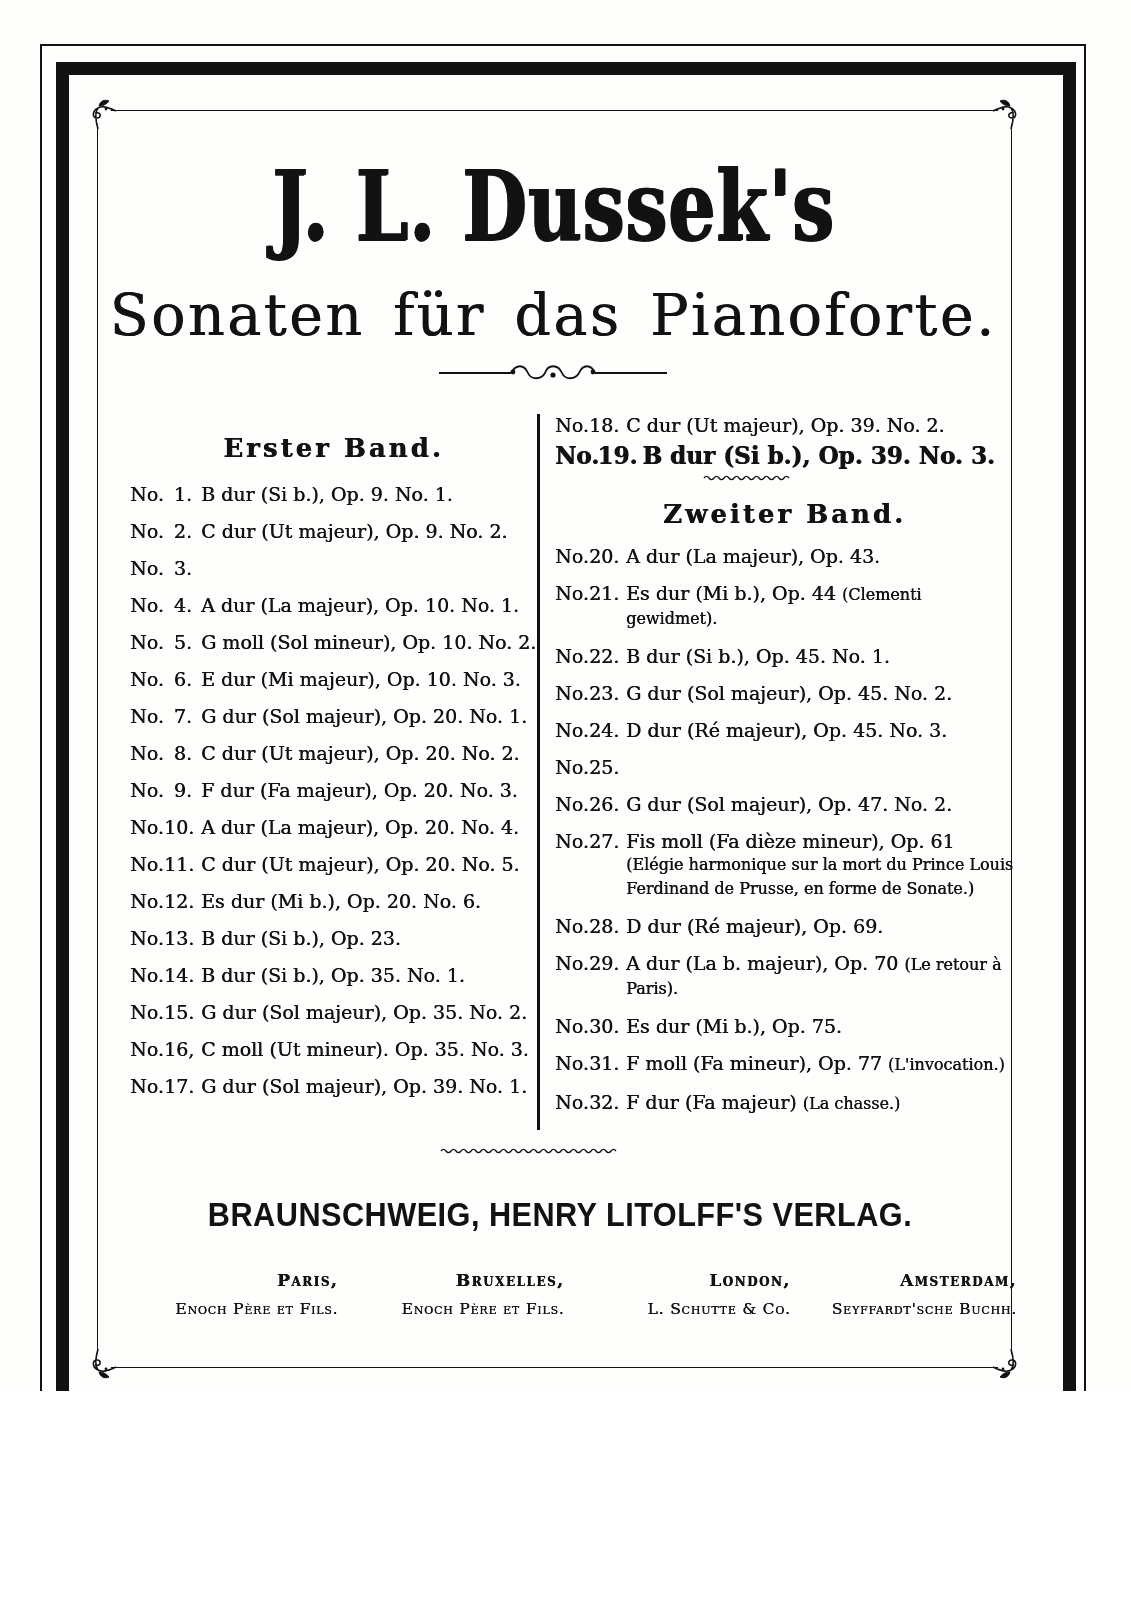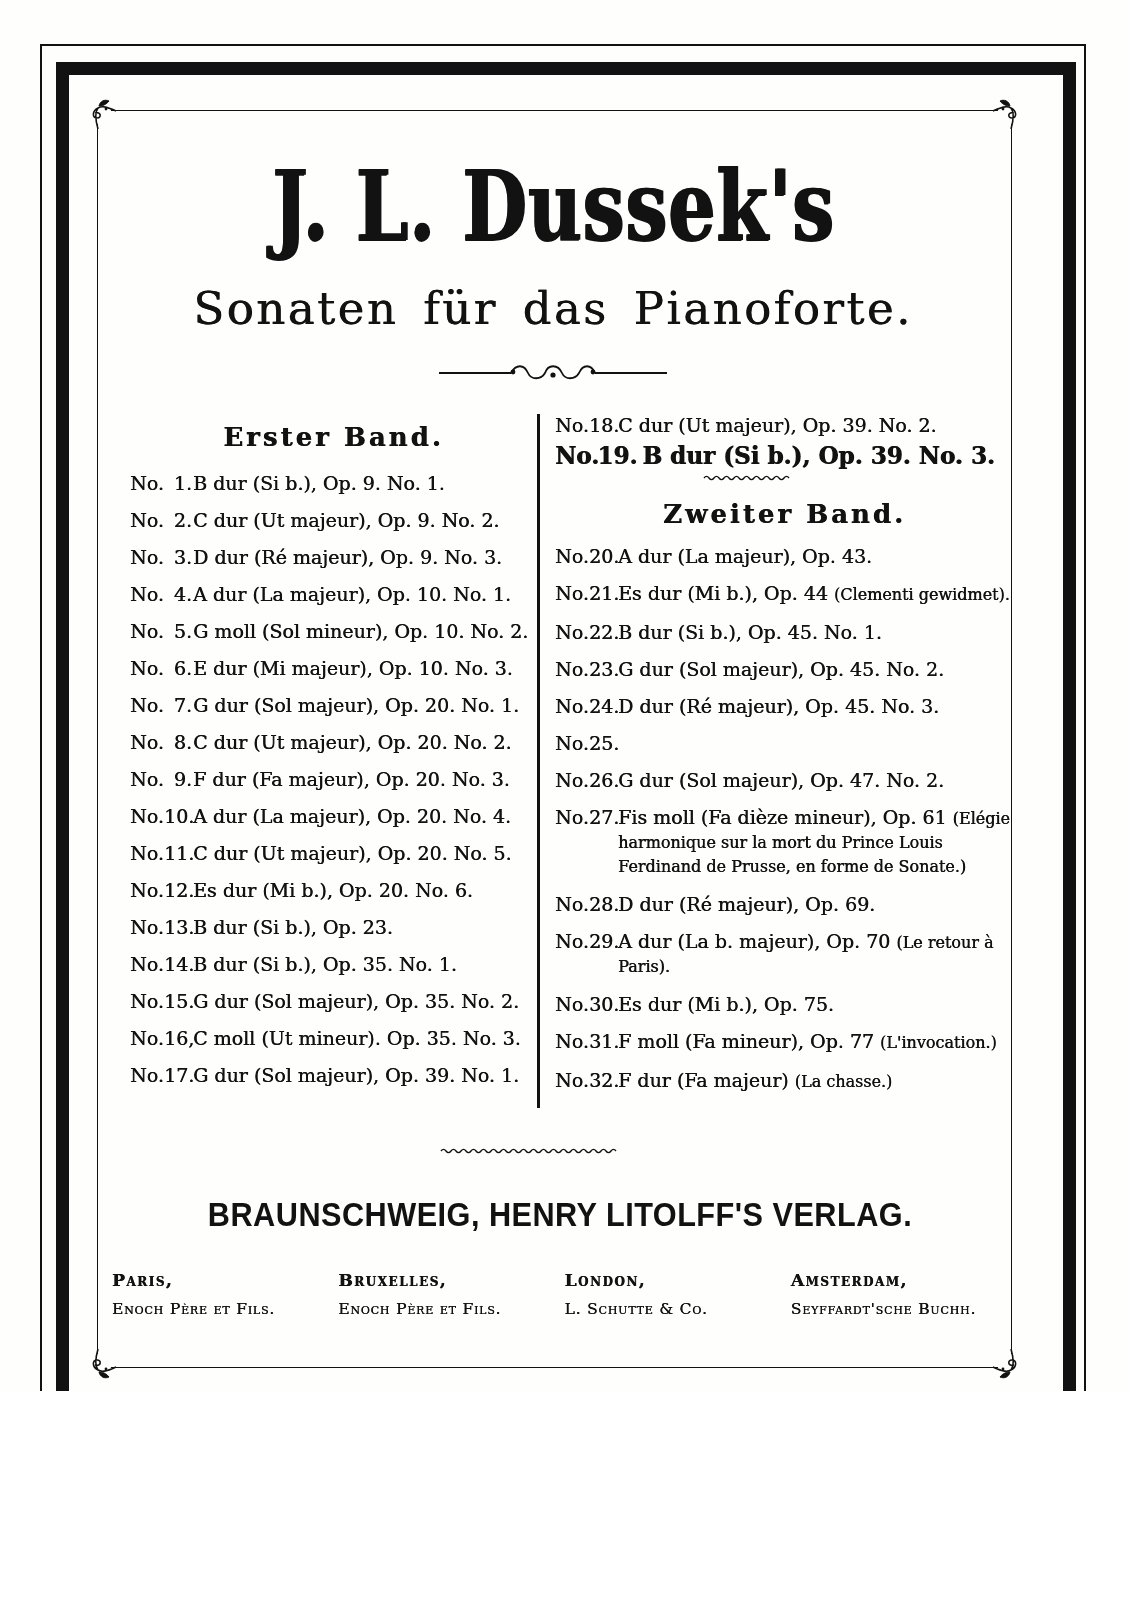--- a/index.html
+++ b/index.html
@@ -25,57 +25,57 @@
   
   .title{
     position:absolute; top:148px; left:0; width:1106px; text-align:center;
     font-size:98px; font-weight:bold; letter-spacing:1px;
     transform:scaleX(.76); transform-origin:50% 50%;
     text-shadow:2.2px 0 0 currentColor, 0 1px 0 currentColor;
     white-space:nowrap;
   }
   .subtitle{
     position:absolute; top:282px; left:0; width:1106px; text-align:center;
-    font-size:45px; letter-spacing:2.5px; word-spacing:8px;
+    font-size:57px; letter-spacing:2.5px; word-spacing:8px;
     text-shadow:.6px 0 0 currentColor;
   }
   .scroll-divider{ position:absolute; top:362px; left:437px; }
 
   
   .catalog{ position:absolute; top:414px; left:130px; width:884px; display:flex; align-items:center; }
   .col-left{ width:407px; }
   .col-right{ flex:1; border-left:3px solid var(--ink); padding-left:15px; }
   .band-header{
     text-align:center; font-weight:bold; font-size:26px; letter-spacing:3px;
     margin-bottom:20px; text-shadow:.5px 0 0 currentColor;
   }
   .col-right .band-header{ margin-top:16px; margin-bottom:16px; }
   .entry{ display:flex; font-size:19px; line-height:22px; margin-bottom:15px;
     text-shadow:.4px 0 0 currentColor; }
   .col-left .entry{ white-space:nowrap; }
   .e-no{ width:34px; flex:none; }
-  .e-num{ width:28px; flex:none; text-align:right; margin-right:1px; }
+  .e-num{ width:28px; flex:none; text-align:right; margin-right:9px; }
   .e-body{ flex:1; }
   .e-small{ font-size:16px; }
   .entry.intro18{ margin-bottom:5px; }
   .entry.big{ font-size:24px; line-height:30px; font-weight:bold; margin-bottom:0;
     white-space:nowrap; transform:scaleX(.96); transform-origin:left center;
     text-shadow:.8px 0 0 currentColor; }
   .entry.big .e-no{ width:44px; } .entry.big .e-num{ width:36px; margin-right:11px; }
   .underline-wave{ display:block; margin:2px 0 13px 148px; }
 
   
   .wavy-divider{ position:absolute; top:1146px; left:440px; }
   .publisher-main{
     position:absolute; top:1196px; left:0; width:1120px; text-align:center;
     font-family:"Liberation Sans","DejaVu Sans",sans-serif; font-weight:bold;
     font-size:33px; letter-spacing:.5px; transform:scaleX(.93); white-space:nowrap;
   }
   .agents{ position:absolute; top:1270px; left:112px; width:905px; display:flex; }
-  .agent{ flex:1; text-align:left; }
+  .agent{ flex:1; text-align:right; }
   .agent-city{ font-size:17px; font-weight:bold; font-variant:small-caps; letter-spacing:1.5px;
     text-shadow:.4px 0 0 currentColor; }
   .agent-name{ margin-top:10px; font-size:15.5px; font-weight:normal; font-variant:small-caps;
     letter-spacing:.8px; text-shadow:.3px 0 0 currentColor; }
   svg path, svg line{ stroke:var(--ink); }
 </style>
 </head>
 <body>
 
 <div class="page">
@@ -131,21 +131,20 @@
             <span class="e-body">B dur (Si b.), Op. 9. No. 1.</span>
           </div>
           <div class="entry">
             <span class="e-no">No.</span>
             <span class="e-num">2.</span>
             <span class="e-body">C dur (Ut majeur), Op. 9. No. 2.</span>
           </div>
           <div class="entry">
             <span class="e-no">No.</span>
             <span class="e-num">3.</span>
-            <span class="e-body">D dur (Ré majeur), Op. 9. No. 3.</span>
           </div>
           <div class="entry">
             <span class="e-no">No.</span>
             <span class="e-num">4.</span>
             <span class="e-body">A dur (La majeur), Op. 10. No. 1.</span>
           </div>
           <div class="entry">
             <span class="e-no">No.</span>
             <span class="e-num">5.</span>
             <span class="e-body">G moll (Sol mineur), Op. 10. No. 2.</span>

